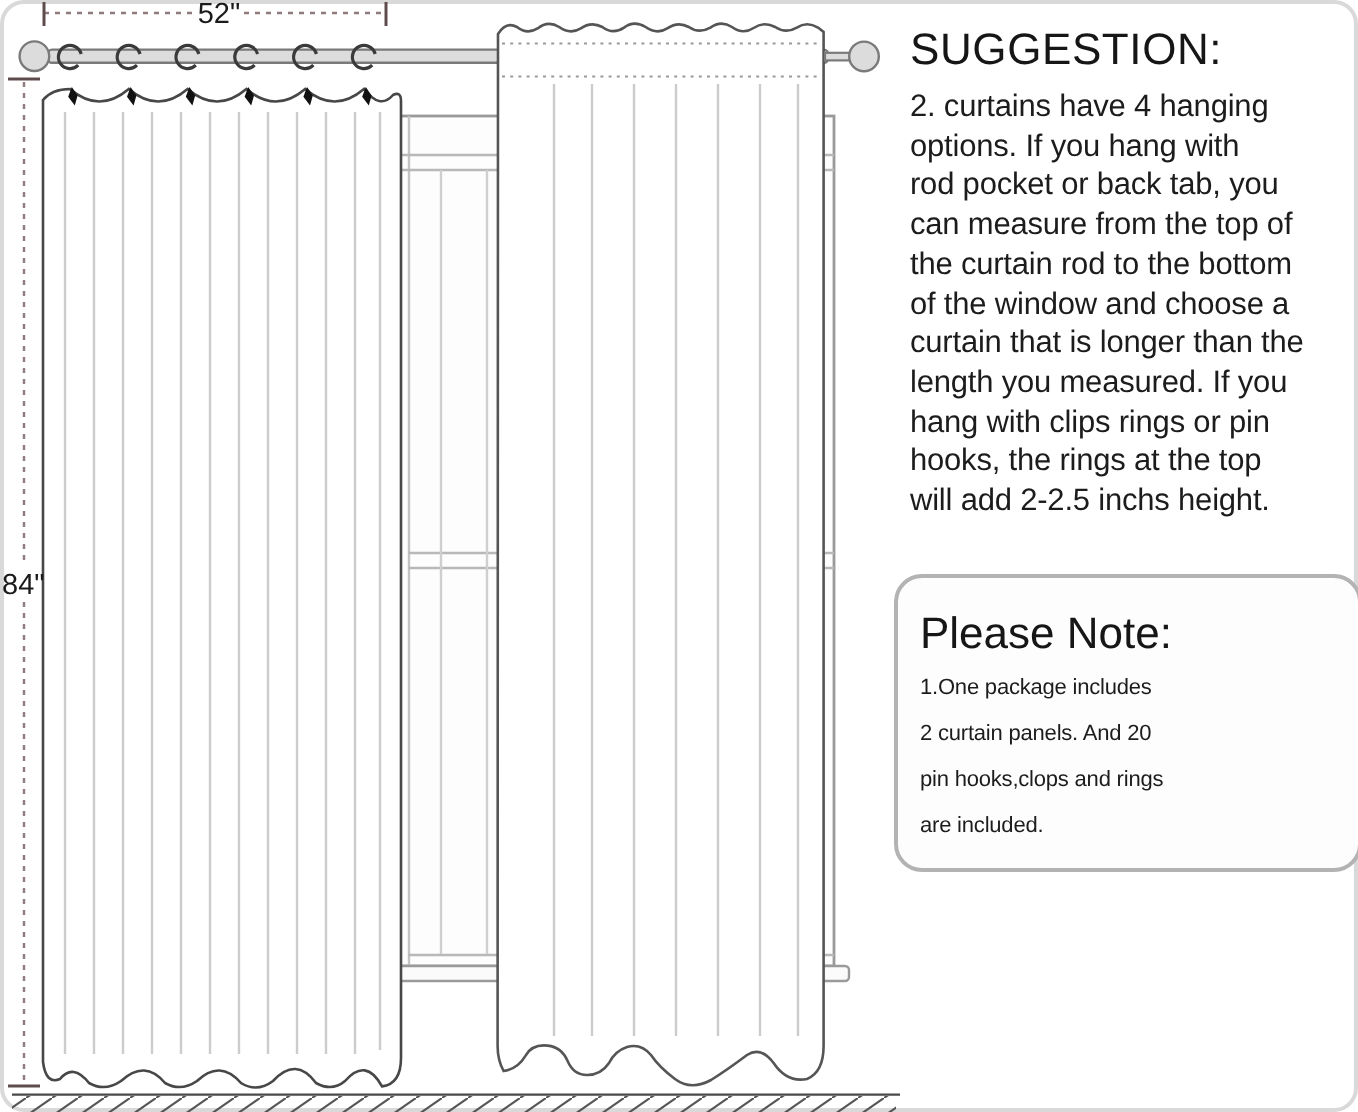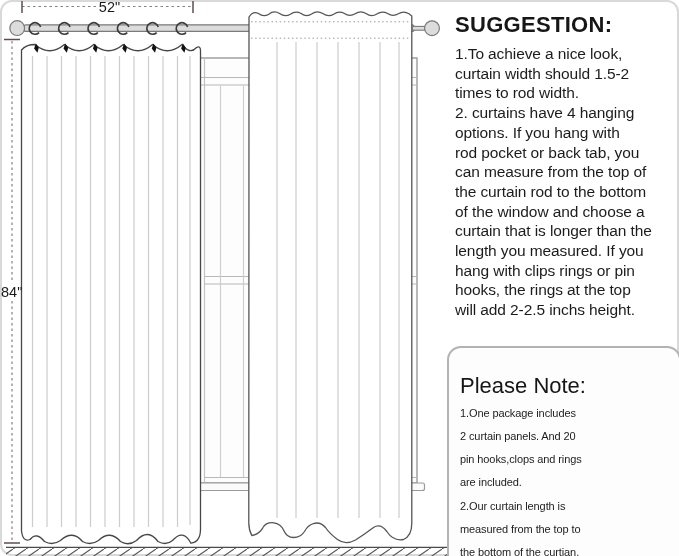--- a/index.html
+++ b/index.html
@@ -2,27 +2,27 @@
 <html><head>
 <meta charset="utf-8">
 <style>
   html,body{margin:0;padding:0;background:#fff;}
   body{width:679px;height:556px;overflow:hidden;position:relative;
        font-family:"Liberation Sans",sans-serif;color:#1f1f1f;}
   .frame{position:absolute;inset:0;border:2px solid #d9d9d9;border-radius:12px;
          pointer-events:none;box-sizing:border-box;}
   .diagram-svg{position:absolute;left:0;top:0;}
   .text-col{position:absolute;left:455px;top:12px;width:222px;}
-  .sg-title{font-size:22px;font-weight:700;letter-spacing:.3px;margin:0 0 6px 0;
+  .sg-title{font-size:22px;font-weight:400;letter-spacing:.3px;margin:0 0 6px 0;
             line-height:26px;color:#161616;}
   .sg-body{white-space:pre-line;font-size:15.5px;line-height:19.7px;margin:0;
            letter-spacing:-.1px;color:#1c1c1c;}
   .note-box{margin-top:26px;margin-left:-8px;border:2px solid #b3b3b3;border-radius:14px;
             background:#fdfdfd;padding:8px 11px;width:208px;box-sizing:content-box;}
-  .note-title{font-size:22px;font-weight:400;margin:18px 0 4px 0;line-height:24px;color:#161616;}
+  .note-title{font-size:22px;font-weight:400;margin:8px 0 4px 0;line-height:24px;color:#161616;}
   .note-body{white-space:pre-line;font-size:11px;line-height:23.2px;margin:0;
              letter-spacing:-.1px;color:#1c1c1c;}
   .dim-label{font-size:14.5px;fill:#1b1b1b;}
 </style>
 </head>
 <body>
 
 <div class="frame"></div>
 
 <svg class="diagram-svg" width="452" height="556" viewBox="0 0 452 556">
@@ -172,38 +172,32 @@
   </g>
 
   <g>
     <line x1="6" y1="547.3" x2="450" y2="547.3" stroke="#4a4a4a" stroke-width="1.2"></line>
     <rect x="6" y="548" width="442" height="8" fill="url(#hatch)"></rect>
   </g>
 </svg>
 
 <div class="text-col">
   <h1 class="sg-title">SUGGESTION:</h1>
-  <p class="sg-body">1.To achieve a nice look,
-curtain width should 1.5-2
-times to rod width.</p>
   <p class="sg-body">2. curtains have 4 hanging
 options. If you hang with
 rod pocket or back tab, you
 can measure from the top of
 the curtain rod to the bottom
 of the window and choose a
 curtain that is longer than the
 length you measured. If you
 hang with clips rings or pin
 hooks, the rings at the top
 will add 2-2.5 inchs height.</p>
 
   <div class="note-box">
     <h2 class="note-title">Please Note:</h2>
     <p class="note-body">1.One package includes
 2 curtain panels. And 20
 pin hooks,clops and rings
 are included.</p>
-    <p class="note-body">2.Our curtain length is
-measured from the top to
-the bottom of the curtian.</p>
   </div>
 </div>
 
 </body></html>

